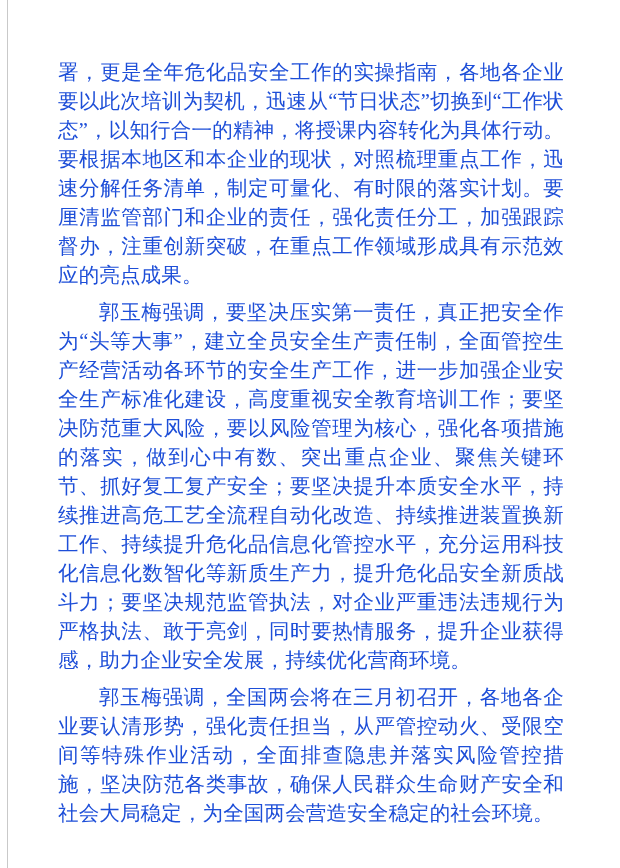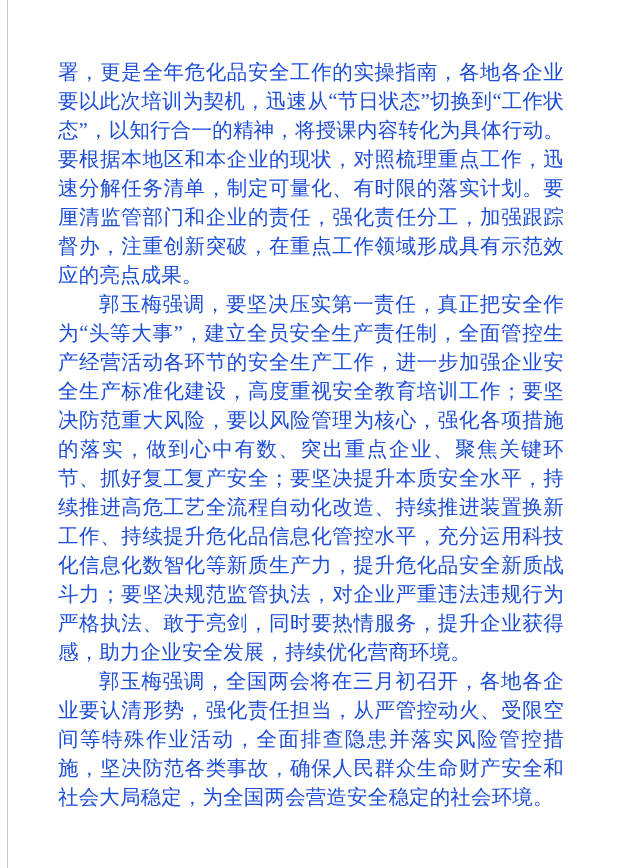--- a/index.html
+++ b/index.html
@@ -50,21 +50,21 @@
     line-height: 29px;
     text-align: justify;
     text-align-last: left;
     text-justify: inter-ideograph;
     letter-spacing: 0.15px;
     word-break: break-all;
     white-space: normal;
   }
 
   .para + .para {
-    margin-top: 0;
+    margin-top: 8px;
   }
 
   .para.indent {
     text-indent: 2em;
   }
 </style>
 </head>
 <body>
 
 <div class="page">

